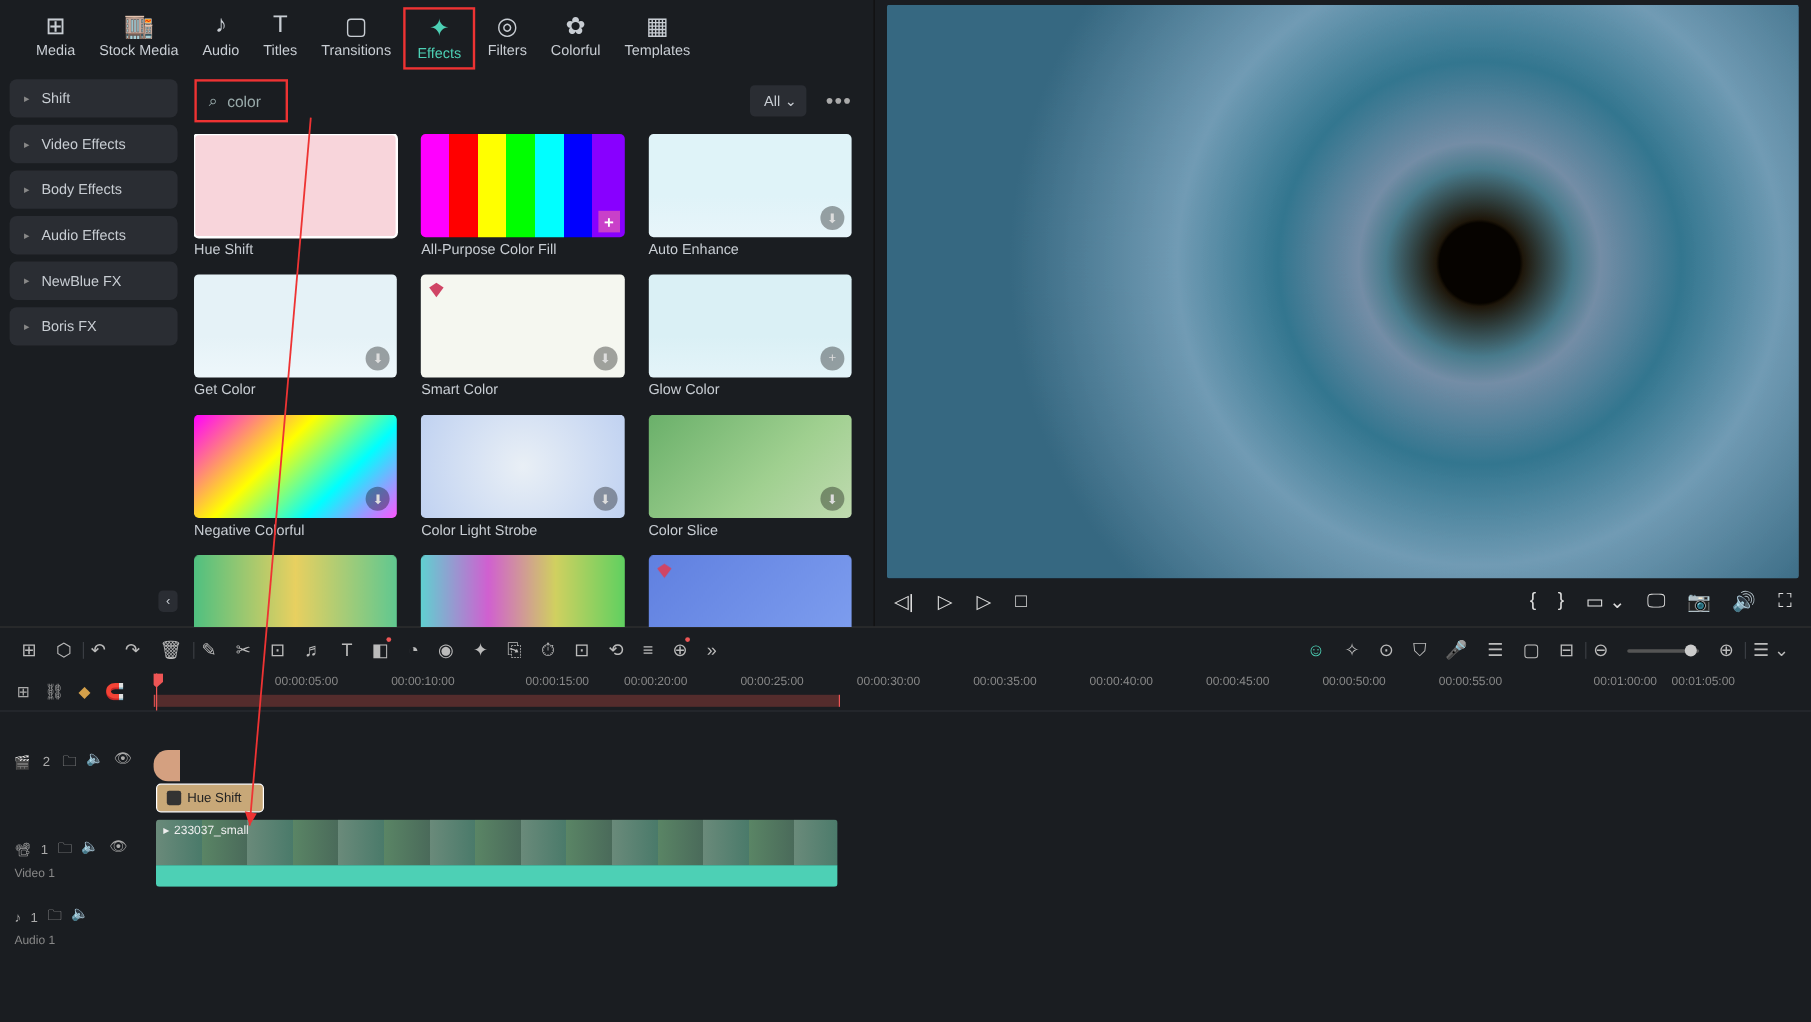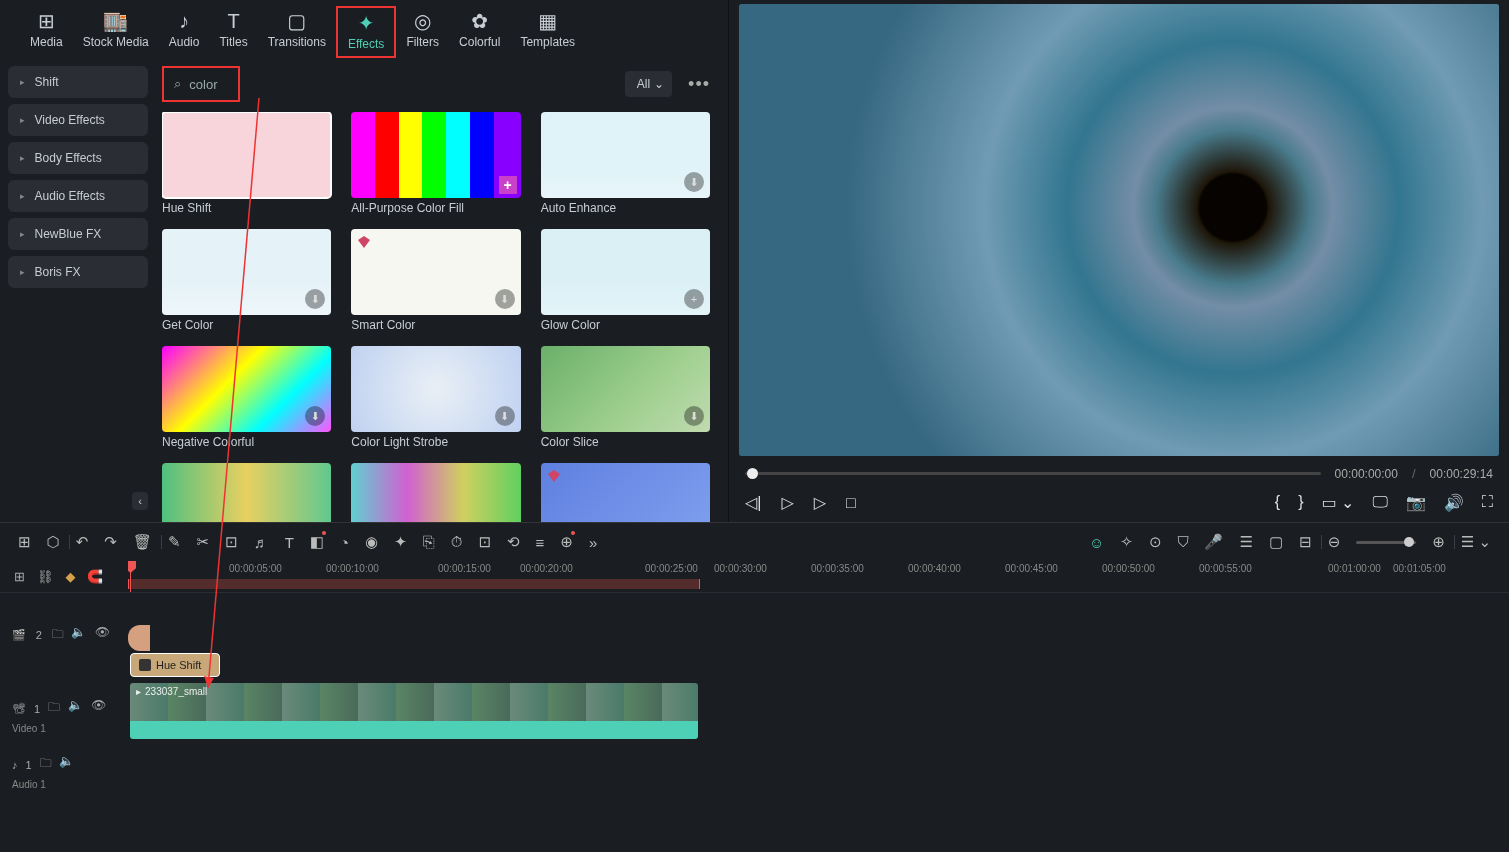--- a/index.html
+++ b/index.html
@@ -284,28 +284,20 @@
               <div class="effect-label"></div>
             </div>
           </div>
       </div>
     </div>
   </div>
 
   <div class="player-panel">
     <div class="preview-area">
       <div class="preview-img"></div>
-    </div>
-    <div class="player-timeline">
-      <div class="scrub-track">
-        <div class="scrub-thumb"></div>
-      </div>
-      <span class="time-text">00:00:00:00</span>
-      <span class="time-sep">/</span>
-      <span class="time-text">00:00:29:14</span>
     </div>
     <div class="player-controls">
       <span class="pc-icon">◁|</span>
       <span class="pc-icon">▷</span>
       <span class="pc-icon">▷</span>
       <span class="pc-icon">□</span>
       <div class="pc-right">
         <span class="pc-icon">{</span>
         <span class="pc-icon">}</span>
         <span class="pc-icon">▭ ⌄</span>
@@ -366,21 +358,21 @@
       <span class="tl-hl-icon teal">🧲</span>
     </div>
     <div class="tl-ruler" id="tl-ruler">
       <div class="tl-range" id="tl-range" style="width: 572px;"></div>
       <div class="tl-playhead" id="tl-playhead" style="left: 2px;"></div>
     <span class="tl-tick" style="left: 4px; margin-top: 43px;">00:00</span>
         <span class="tl-tick" style="left: 101px;">00:00:05:00</span>
         <span class="tl-tick" style="left: 198px;">00:00:10:00</span>
         <span class="tl-tick" style="left: 310px;">00:00:15:00</span>
         <span class="tl-tick" style="left: 392px;">00:00:20:00</span>
-        <span class="tl-tick" style="left: 489px; margin-left: 28px;">00:00:25:00</span>
+        <span class="tl-tick" style="left: 489px;">00:00:25:00</span>
         <span class="tl-tick" style="left: 586px;">00:00:30:00</span>
         <span class="tl-tick" style="left: 683px;">00:00:35:00</span>
         <span class="tl-tick" style="left: 780px;">00:00:40:00</span>
         <span class="tl-tick" style="left: 877px;">00:00:45:00</span>
         <span class="tl-tick" style="left: 974px;">00:00:50:00</span>
         <span class="tl-tick" style="left: 1071px;">00:00:55:00</span>
         <span class="tl-tick" style="left: 1200px;">00:01:00:00</span>
         <span class="tl-tick" style="left: 1265px;">00:01:05:00</span>
       </div>
   </div>

